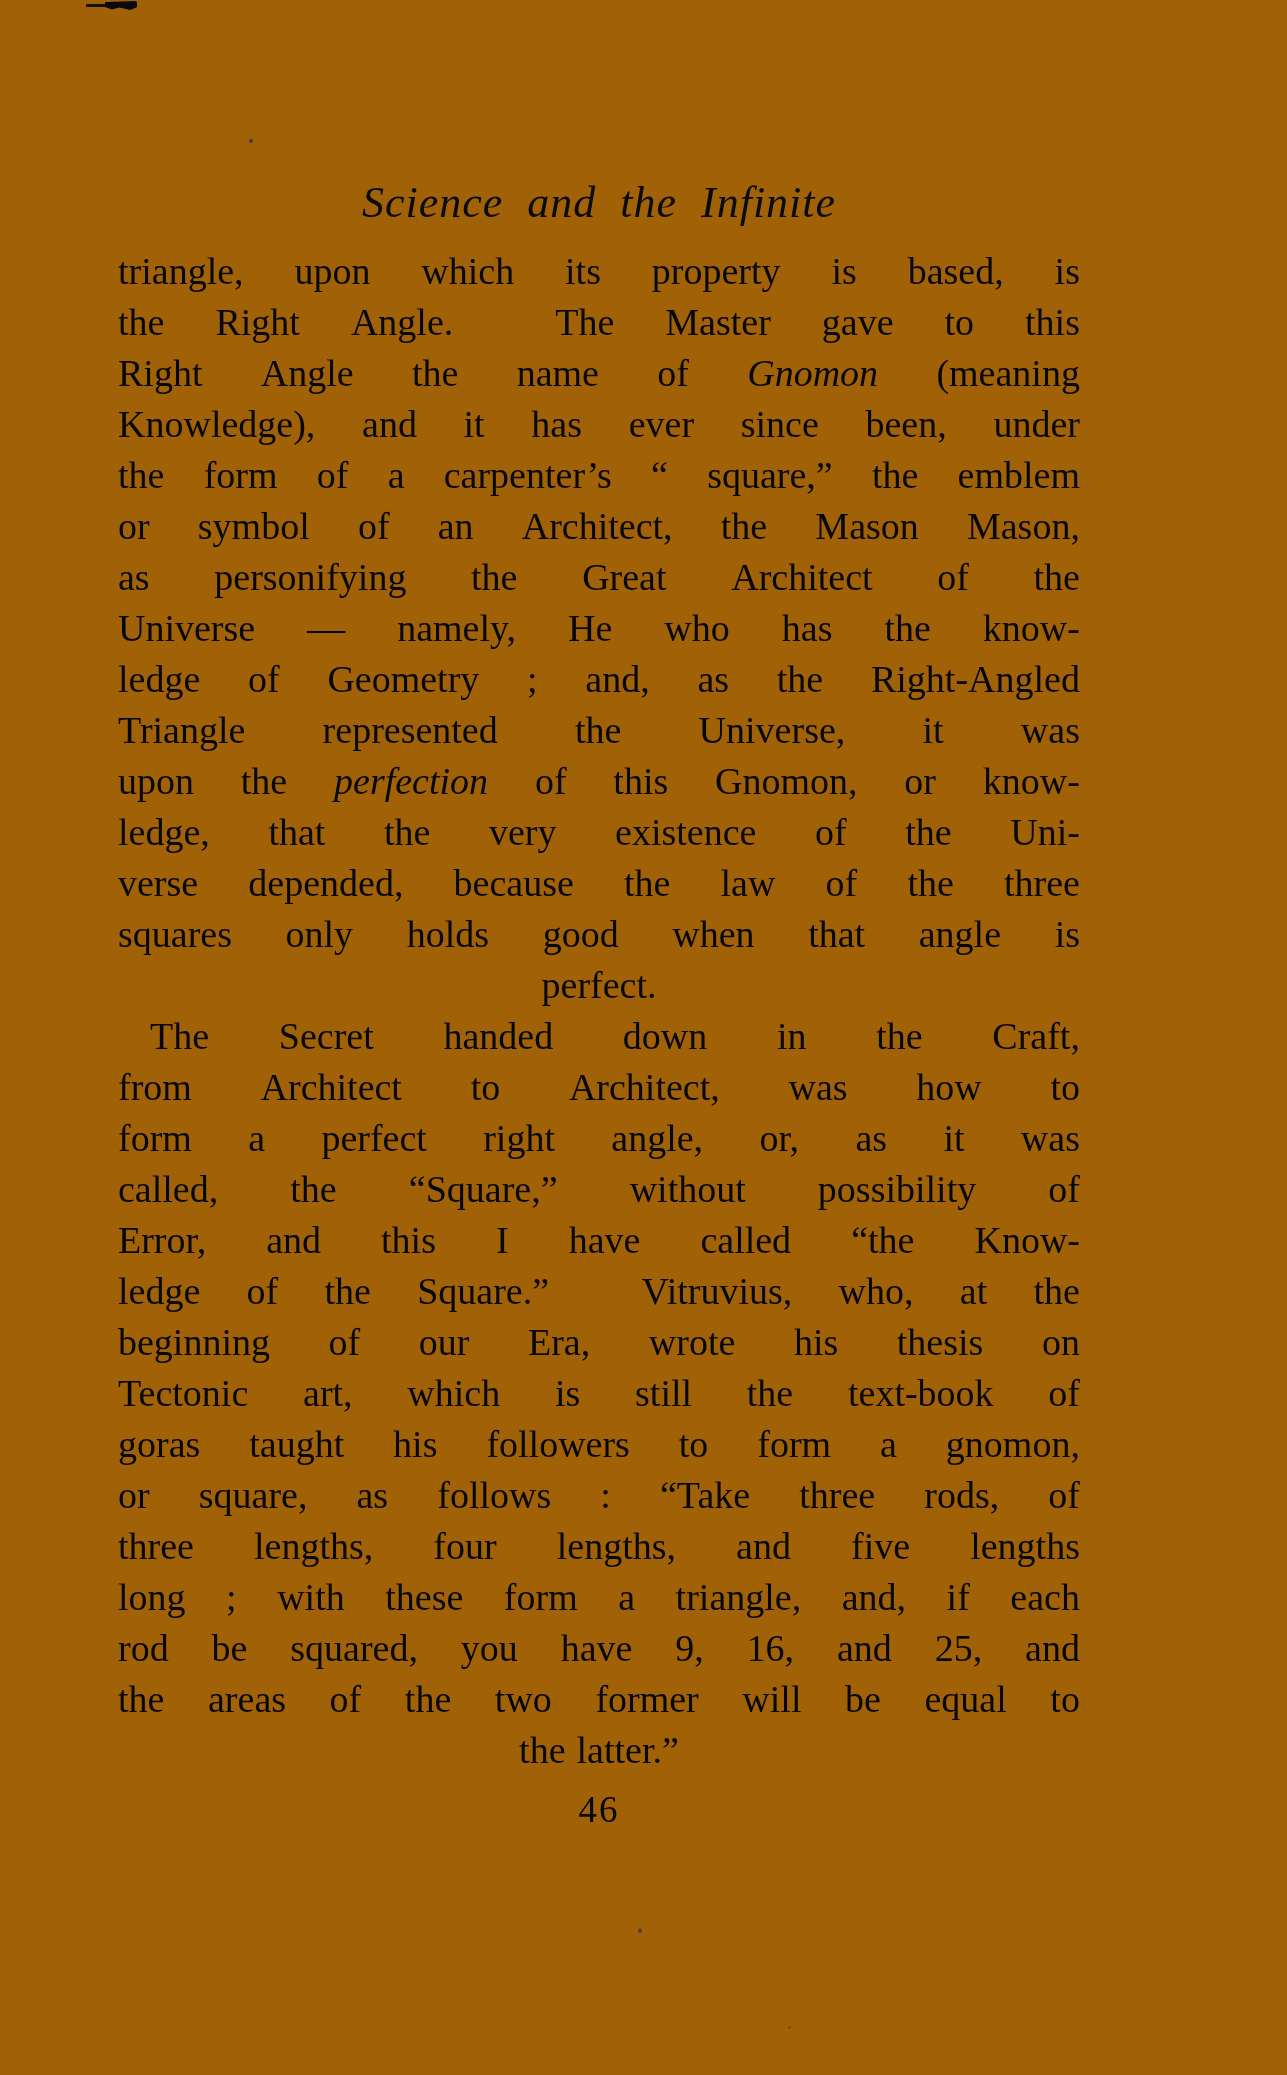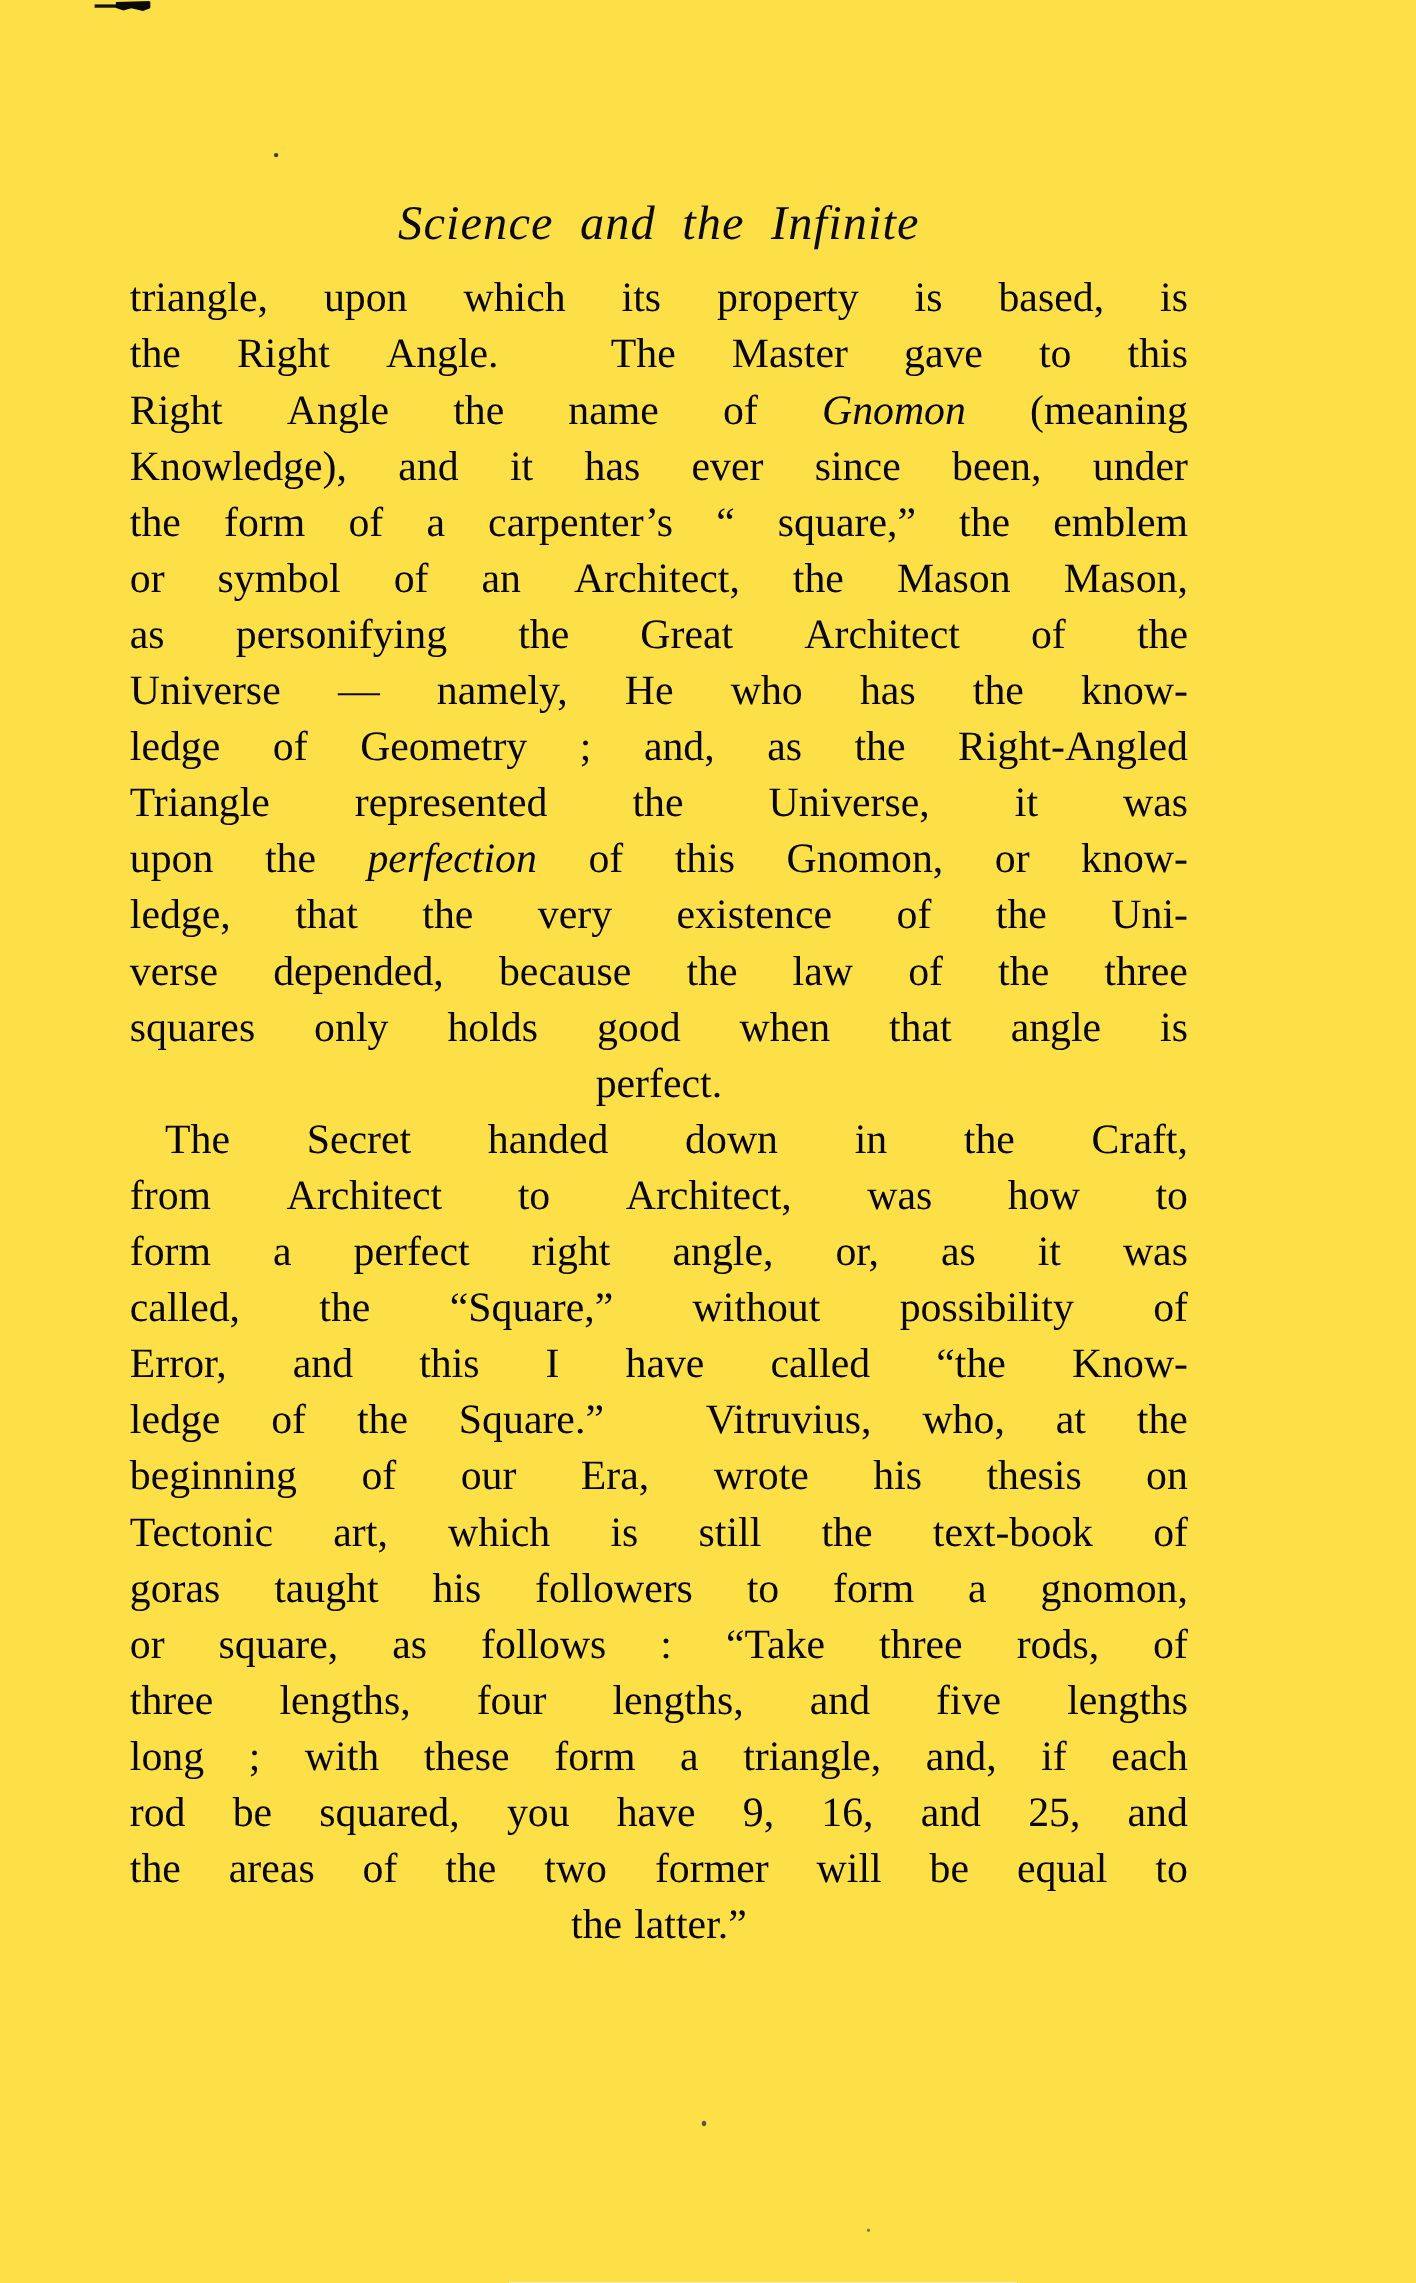--- a/index.html
+++ b/index.html
@@ -4,21 +4,21 @@
 <style>
   html, body {
     margin: 0;
     padding: 0;
     background: #ffffff;
   }
   .page {
     position: relative;
     width: 1287px;
     height: 2075px;
-    background: #fde047;
+    background: #a16207;
     overflow: hidden;
     font-family: "Liberation Serif", "DejaVu Serif", serif;
     color: #070707;
   }
   .content {
     position: absolute;
     left: 118px;
     top: 0;
     width: 962px;
   }
@@ -389,14 +389,15 @@
             <span>equal</span>
             <span>to</span>
           </div>
           <div class="line last">
             <span>the</span>
             <span>latter.”</span>
           </div>
         </div>
       </div>
 
+    <div class="page-number">46</div>
   </div>
 </div>
 
 </body></html>

